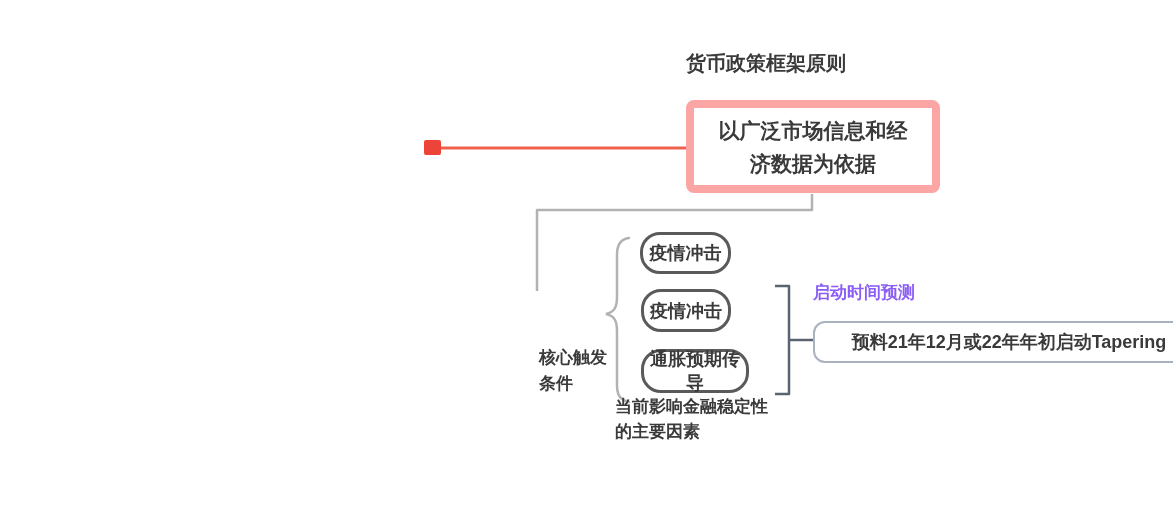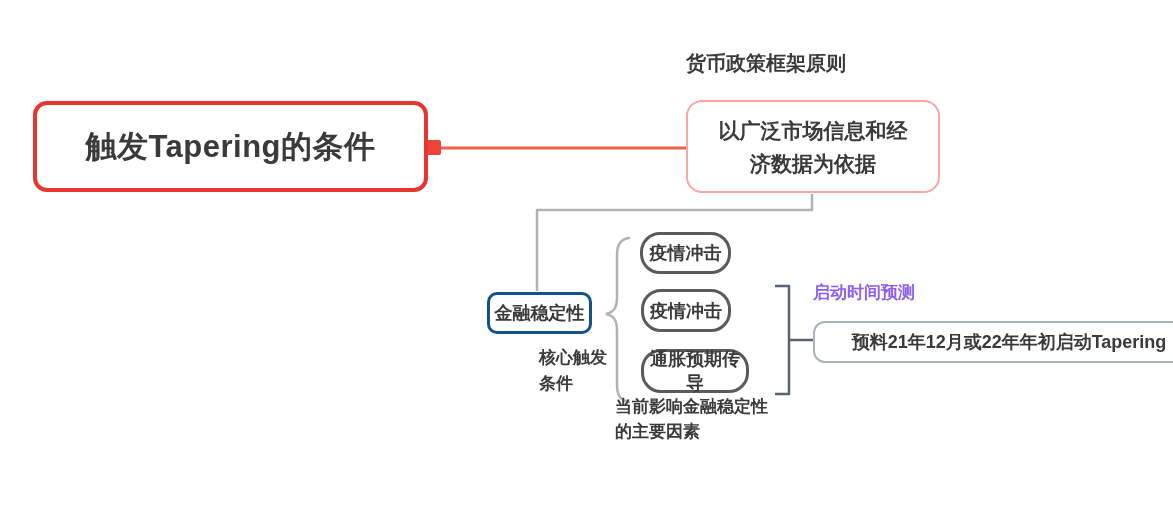--- a/index.html
+++ b/index.html
@@ -33,22 +33,22 @@
   }
   .node-root {
     left: 33px; top: 101px; width: 395px; height: 91px;
     border: 4px solid #e6362e;
     border-radius: 14px;
     font-size: 31px;
     letter-spacing: 0.5px;
   }
   .node-principle {
     left: 686px; top: 100px; width: 254px; height: 93px;
-    border: 2px solid #fca5a5;
-    border-radius: 16px;
+    border: 8px solid #fca5a5;
+    border-radius: 8px;
     font-size: 21px;
     line-height: 33px;
   }
   .node-principle .wrap { width: 195px; }
   .node-trigger {
     left: 487px; top: 292px; width: 105px; height: 42px;
     border: 3px solid #12538c;
     border-radius: 10px;
     font-size: 18px;
   }
@@ -107,34 +107,28 @@
     <rect x="424" y="140" width="17" height="15" rx="2" fill="#ec4438"></rect>
 
     <path d="M 812 194 L 812 210 L 537 210 L 537 291" fill="none" stroke="#b2b2b2" stroke-width="2.5" stroke-linejoin="round"></path>
 
     <path d="M 629 238 C 620 239 617 245 617 255 L 617 297 C 617 308 614 312 606 314 C 614 316 617 320 617 331 L 617 385 C 617 395 620 400 629 402" fill="none" stroke="#b2b2b2" stroke-width="2.5" stroke-linecap="round"></path>
 
     <path d="M 775 286 L 789 286 L 789 394 L 775 394" fill="none" stroke="#5a6372" stroke-width="2.5" stroke-linejoin="round"></path>
     <line x1="789" y1="340" x2="813" y2="340" stroke="#5a6372" stroke-width="2.5"></line>
   </svg>
 
-  <div class="node node-root">
-    <span>触发Tapering的条件</span>
-  </div>
 
   <div class="caption caption-principle">
     <span>货币政策框架原则</span>
   </div>
   <div class="node node-principle">
     <span class="wrap">以广泛市场信息和经济数据为依据</span>
   </div>
 
-  <div class="node node-trigger">
-    <span>金融稳定性</span>
-  </div>
   <div class="caption caption-trigger">
     <span>核心触发条件</span>
   </div>
 
   <div class="node node-factor node-factor-1">
     <span>疫情冲击</span>
   </div>
   <div class="node node-factor node-factor-2">
     <span>疫情冲击</span>
   </div>

